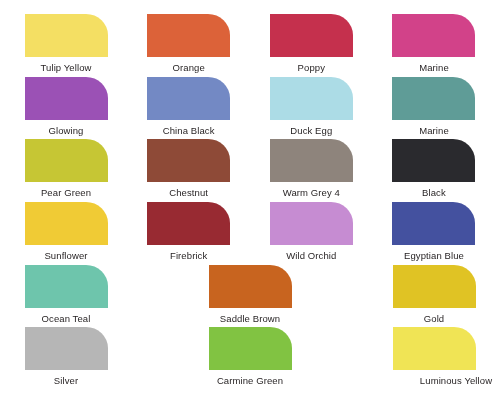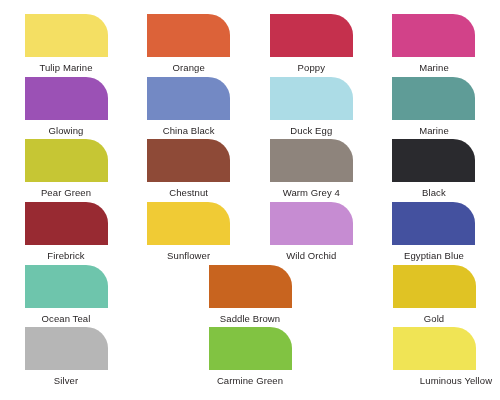--- a/index.html
+++ b/index.html
@@ -54,21 +54,21 @@
   }
 </style>
 </head>
 <body style="background-color: rgb(255, 255, 255);">
 
 <div id="swatch-chart">
 
   <div class="swatch-row">
     <div class="swatch-cell">
       <span class="swatch-chip" style="background-color: rgb(244, 223, 99);"></span>
-      <span class="swatch-label" style="color: rgb(35, 31, 32);">Tulip Marine</span>
+      <span class="swatch-label" style="color: rgb(35, 31, 32);">Tulip Yellow</span>
     </div>
     <div class="swatch-cell">
       <span class="swatch-chip" style="background-color: rgb(220, 98, 57);"></span>
       <span class="swatch-label" style="color: rgb(35, 31, 32);">Orange</span>
     </div>
     <div class="swatch-cell">
       <span class="swatch-chip" style="background-color: rgb(197, 48, 77);"></span>
       <span class="swatch-label" style="color: rgb(35, 31, 32);">Poppy</span>
     </div>
     <div class="swatch-cell">
@@ -110,26 +110,26 @@
       <span class="swatch-label" style="color: rgb(35, 31, 32);">Warm Grey 4</span>
     </div>
     <div class="swatch-cell">
       <span class="swatch-chip" style="background-color: rgb(42, 42, 46);"></span>
       <span class="swatch-label" style="color: rgb(35, 31, 32);">Black</span>
     </div>
   </div>
 
   <div class="swatch-row">
     <div class="swatch-cell">
+      <span class="swatch-chip" style="background-color: rgb(240, 203, 53);"></span>
+      <span class="swatch-label" style="color: rgb(35, 31, 32);">Sunflower</span>
+    </div>
+    <div class="swatch-cell">
       <span class="swatch-chip" style="background-color: rgb(152, 42, 50);"></span>
       <span class="swatch-label" style="color: rgb(35, 31, 32);">Firebrick</span>
-    </div>
-    <div class="swatch-cell">
-      <span class="swatch-chip" style="background-color: rgb(240, 203, 53);"></span>
-      <span class="swatch-label" style="color: rgb(35, 31, 32);">Sunflower</span>
     </div>
     <div class="swatch-cell">
       <span class="swatch-chip" style="background-color: rgb(198, 140, 210);"></span>
       <span class="swatch-label" style="color: rgb(35, 31, 32);">Wild Orchid</span>
     </div>
     <div class="swatch-cell">
       <span class="swatch-chip" style="background-color: rgb(68, 81, 159);"></span>
       <span class="swatch-label" style="color: rgb(35, 31, 32);">Egyptian Blue</span>
     </div>
   </div>

